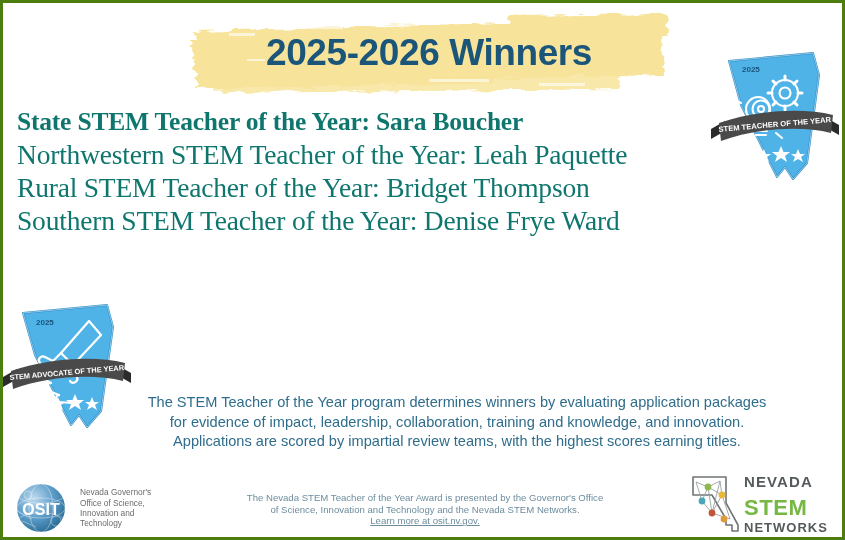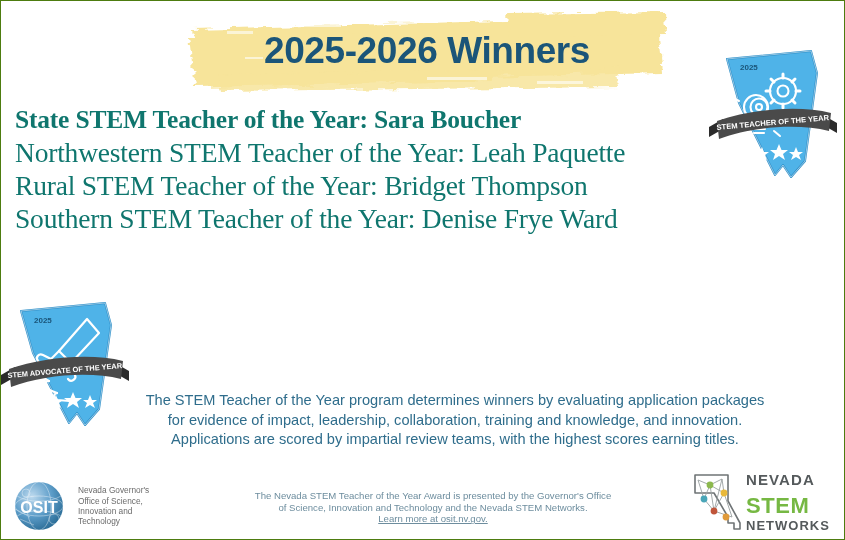--- a/index.html
+++ b/index.html
@@ -10,21 +10,21 @@
   body {
     font-family: "Liberation Sans", sans-serif;
   }
   #poster {
     position: relative;
     width: 845px;
     height: 540px;
     background: #ffffff;
     overflow: hidden;
     box-sizing: border-box;
-    border: 1px solid #4d7c0f;
+    border: 3px solid #4d7c0f;
   }
 
   
   .brush-wrap {
     position: absolute;
     left: 186px;
     top: 10px;
     width: 480px;
     height: 82px;
   }
@@ -83,21 +83,21 @@
     text-align: center;
     font-size: 14.6px;
     line-height: 19.6px;
     color: #2f6d8c;
     margin-left: 32px;
   }
 
   
   .fineprint {
     position: absolute;
-    left: 192px;
+    left: 182px;
     top: 489px;
     width: 480px;
     text-align: center;
     font-size: 9.6px;
     line-height: 11.6px;
     color: #6d8d9e;
   }
   .fineprint .link {
     text-decoration: underline;
     color: #6d8d9e;

